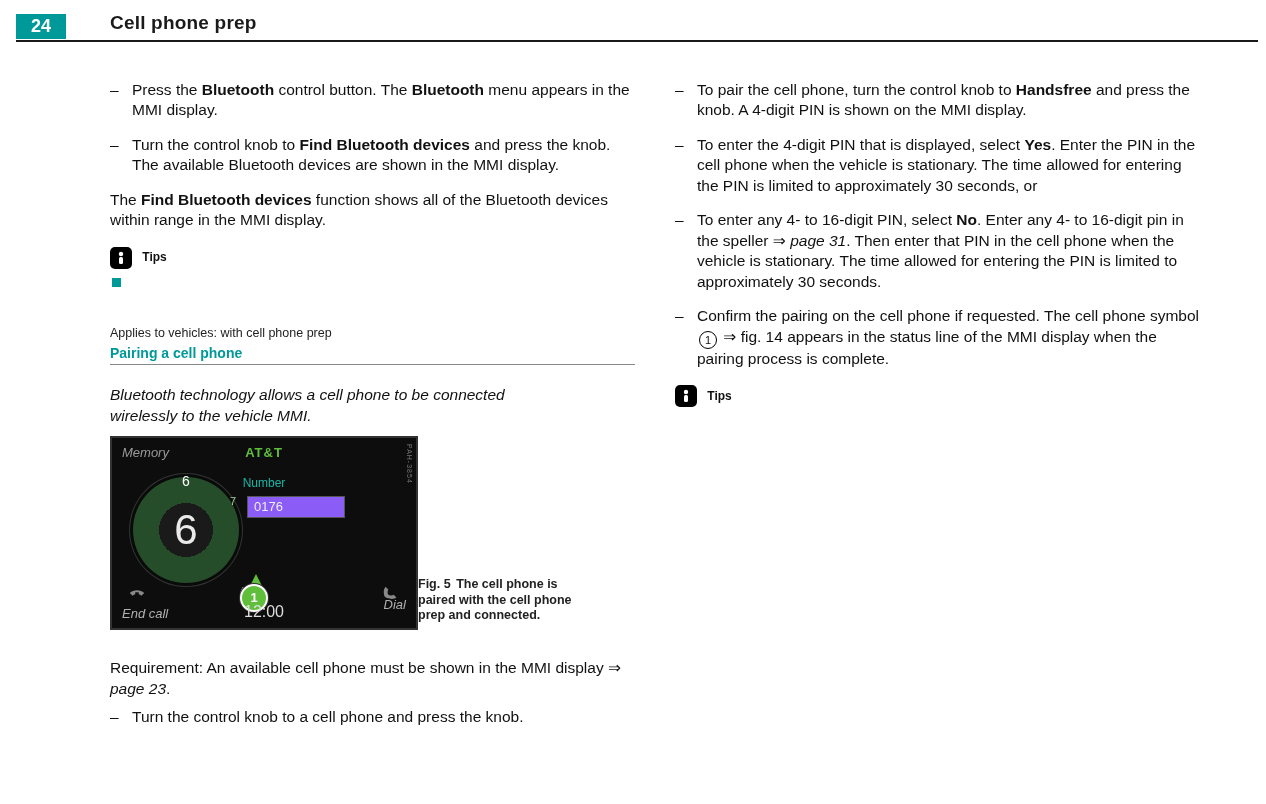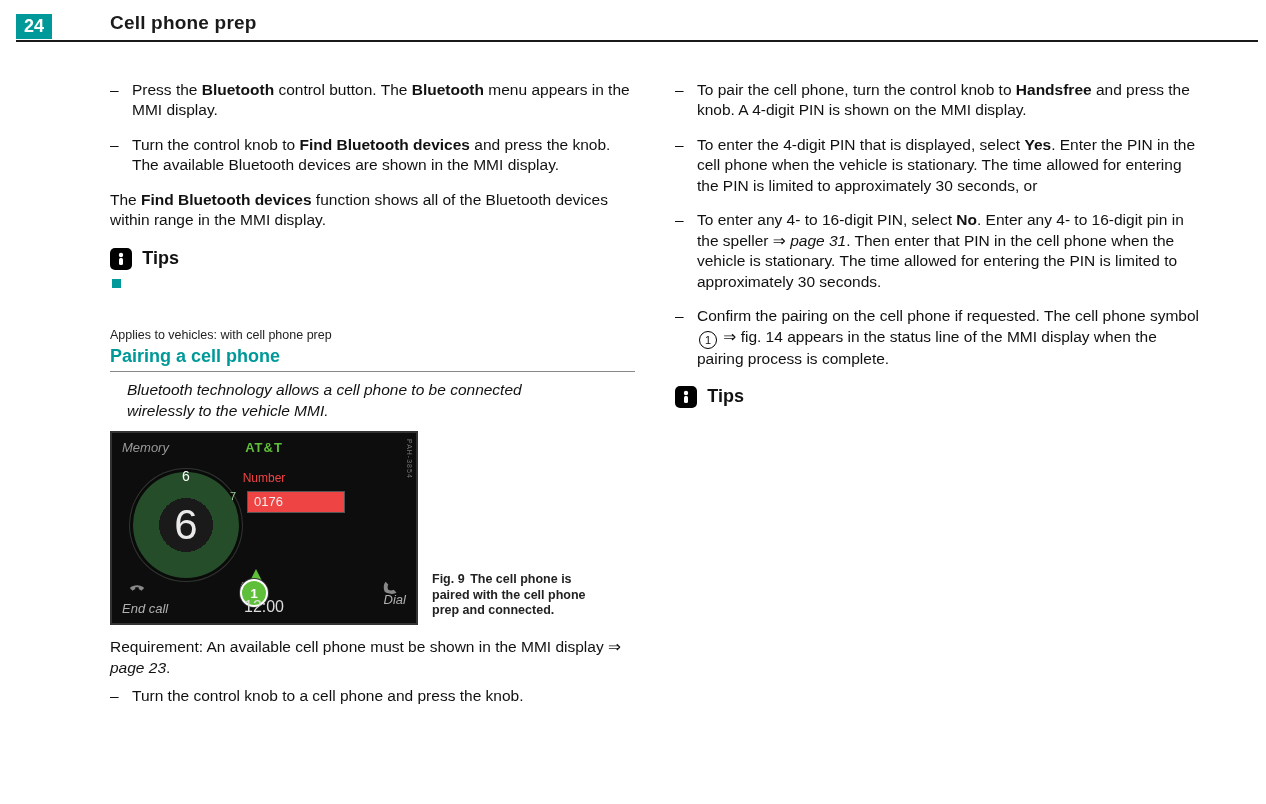--- a/index.html
+++ b/index.html
@@ -21,21 +21,21 @@
     padding-top: 18px;
   }
   .page-number-box {
     position: absolute;
     left: 16px;
     top: 14px;
     background: #009999;
     color: #fff;
     font-weight: 700;
     font-size: 18px;
-    padding: 2px 8px;
+    padding: 2px 15px;
   }
   .section-title {
     position: absolute;
     left: 110px;
     top: 12px;
     font-weight: 700;
     font-size: 19px;
     letter-spacing: 0.2px;
   }
   .header-rule {
@@ -89,21 +89,21 @@
     align-items: center;
     justify-content: center;
     margin-right: 6px;
     vertical-align: middle;
   }
   .info-icon svg { display: block; }
 
   .tips-label {
     display: inline-block;
     font-weight: 700;
-    font-size: 18px;
+    font-size: 12px;
     vertical-align: middle;
   }
   .tips-text { margin-top: 4px; }
   .end-square {
     display: inline-block;
     width: 9px;
     height: 9px;
     background: #009999;
     margin-left: 2px;
     vertical-align: 1px;
@@ -111,74 +111,73 @@
 
   .applies-line {
     margin-top: 32px;
     font-size: 12.5px;
     color: #222;
   }
 
   .sub-heading {
     color: #009999;
     font-weight: 700;
-    font-size: 18px;
-    margin: 2px 0 8px 0;
+    font-size: 14px;
+    margin: 2px 0 20px 0;
     border-bottom: 1px solid #888;
     padding-bottom: 2px;
   }
 
   .italic-lead {
     font-style: italic;
-    margin: 6px 0 10px 17px;
+    margin: 6px 0 10px 0;
     position: relative;
   }
   .watermark {
     position: absolute;
     color: #ff0000;
     font-weight: 700;
     font-style: normal;
     font-size: 16px;
     white-space: nowrap;
     left: 160px;
     top: -1px;
     pointer-events: none;
   }
 
   
   .figure-row {
     display: flex;
     align-items: flex-end;
-    gap: 14px;
-    margin: 10px 0 12px 0;
+    margin: 10px 0 28px 0;
   }
   .figure-box {
     width: 304px;
     height: 190px;
     background: #0d0d0d;
     border: 2px solid #333;
     position: relative;
     color: #bfbfbf;
     font-family: Arial, sans-serif;
     font-size: 11px;
     overflow: hidden;
   }
   .fig-topbar {
     position: absolute;
     top: 6px; left: 0; right: 0;
     height: 18px;
   }
   .fig-memory { position: absolute; left: 10px; color: #9a9a9a; font-style: italic; font-size: 13px; }
   .fig-att    { position: absolute; left: 50%; transform: translateX(-50%); color: #5fbf3a; font-weight: 700; font-size: 13px; letter-spacing: 1px;}
-  .fig-number { position: absolute; top: 38px; left: 50%; transform: translateX(-50%); color: #ef4444; font-size: 12px; }
+  .fig-number { position: absolute; top: 38px; left: 50%; transform: translateX(-50%); color: #14b8a6; font-size: 12px; }
   .fig-inputbox {
     position: absolute;
     top: 58px; left: 135px;
     width: 90px; height: 20px;
-    background: #ef4444;
+    background: #8b5cf6;
     border: 1px solid #555;
     color: #eee;
     font-size: 13px;
     padding-left: 6px;
     line-height: 20px;
   }
 
   .dial-ring {
     position: absolute;
     left: 18px; top: 36px;
@@ -379,21 +378,21 @@
         <div class="fig-botbar">
           <span class="fig-endcall">End call</span>
           <span class="fig-clock">12:00</span>
           <span class="fig-dial">Dial</span>
         </div>
 
         <span class="fig-sidecode">PAH-3854</span>
       </div>
 
       <div class="fig-caption">
-        <span class="fig-label">Fig. 9</span>
+        <span class="fig-label">Fig. 5</span>
         <span>The cell phone is paired with the cell phone prep and connected.</span>
       </div>
     </div>
 
     <p class="req-line">
       <span>Requirement: An available cell phone must be shown in the MMI display </span><span class="arrow-glyph">⇒</span>
       <span class="page-ref">page 23</span><span>.</span>
     </p>
 
     <div class="bullet">

